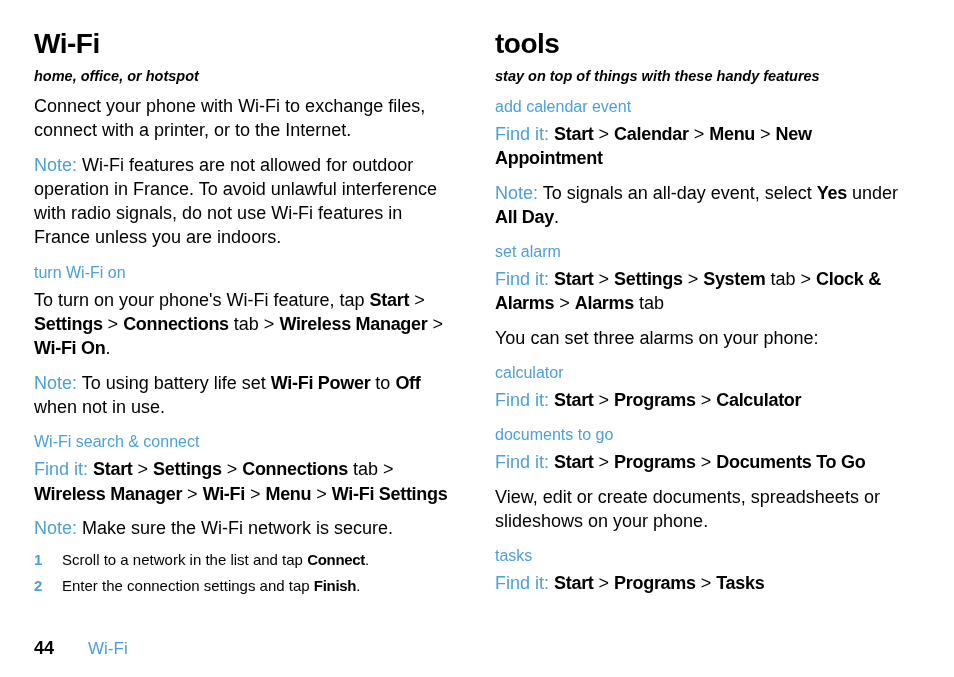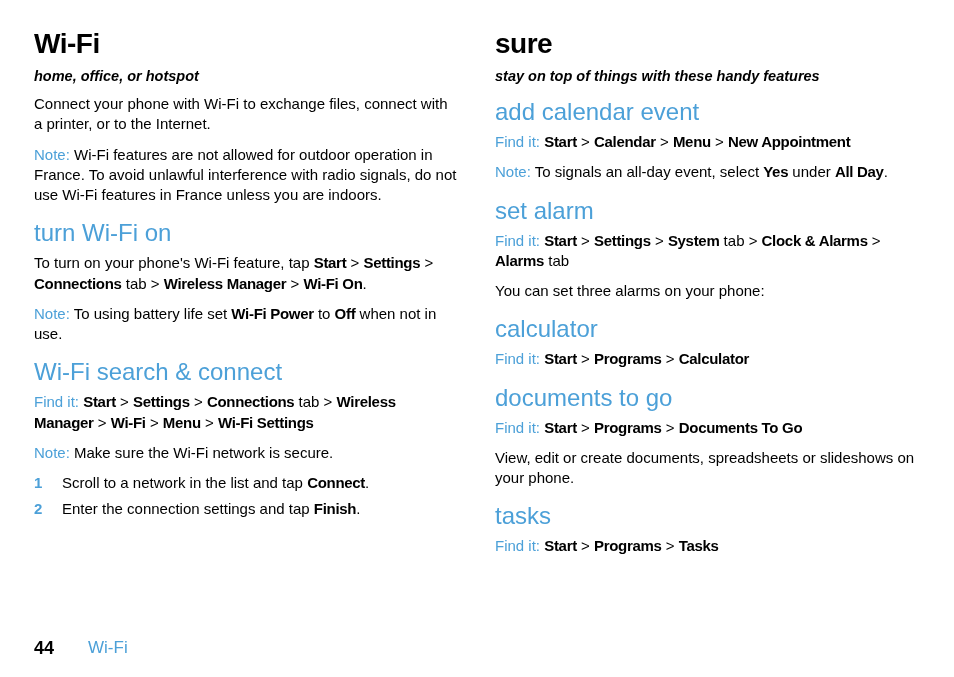--- a/index.html
+++ b/index.html
@@ -31,28 +31,28 @@
   }
   .tagline {
     font-style: italic;
     font-weight: 700;
     font-size: 14.5px;
     color: #000;
     margin-bottom: 10px;
     margin-top: 8px;
   }
   p.body {
-    font-size: 15px;
+    font-size: 18px;
     line-height: 1.35;
     margin-bottom: 10px;
   }
   h2 {
     color: #4ca0d8;
     font-weight: 400;
-    font-size: 24px;
+    font-size: 16px;
     margin-top: 14px;
     margin-bottom: 6px;
   }
   .note-label, .find-label {
     color: #4ca0d8;
     font-weight: 400;
   }
   .cond {
     font-family: "Arial Narrow", Arial, sans-serif;
     font-stretch: condensed;
@@ -70,21 +70,21 @@
     margin-bottom: 6px;
   }
   ol.steps .num {
     color: #4ca0d8;
     font-weight: 700;
     width: 28px;
     flex-shrink: 0;
   }
   .footer {
     display: flex;
-    align-items: flex-start;
+    align-items: flex-end;
     gap: 34px;
     margin-top: 10px;
     padding-top: 10px;
   }
   .footer .pagenum {
     font-weight: 900;
     font-size: 18px;
   }
   .footer .secname {
     color: #4ca0d8;
@@ -125,21 +125,21 @@
         <span><span>Scroll to a network in the list and tap </span><span class="cond">Connect</span><span>.</span></span>
       </li>
       <li>
         <span class="num">2</span>
         <span><span>Enter the connection settings and tap </span><span class="cond">Finish</span><span>.</span></span>
       </li>
     </ol>
   </div>
 
   <div class="col">
-    <h1>sure</h1>
+    <h1>tools</h1>
     <p class="tagline">stay on top of things with these handy features</p>
 
     <h2>add calendar event</h2>
     <p class="body">
       <span class="find-label">Find it:</span><span> </span><span class="cond">Start</span><span> &gt; </span><span class="cond">Calendar</span><span> &gt; </span><span class="cond">Menu</span><span> &gt; </span><span class="cond">New Appointment</span>
     </p>
     <p class="body">
       <span class="note-label">Note:</span><span> To signals an all-day event, select </span><span class="cond">Yes</span><span> under </span><span class="cond">All Day</span><span>.</span>
     </p>
 

